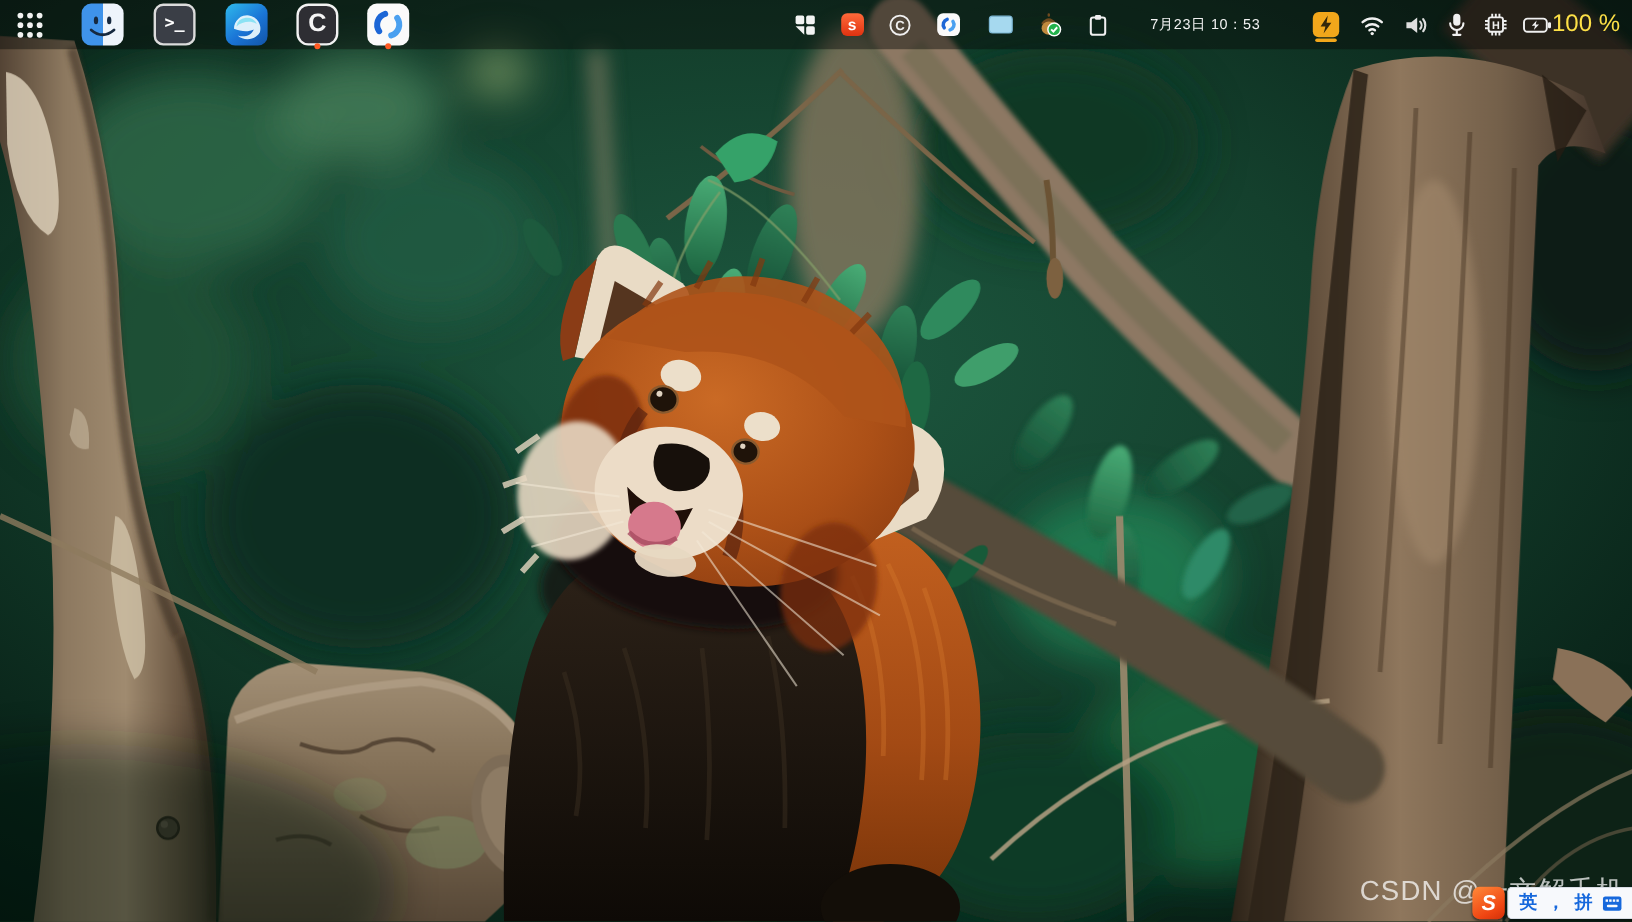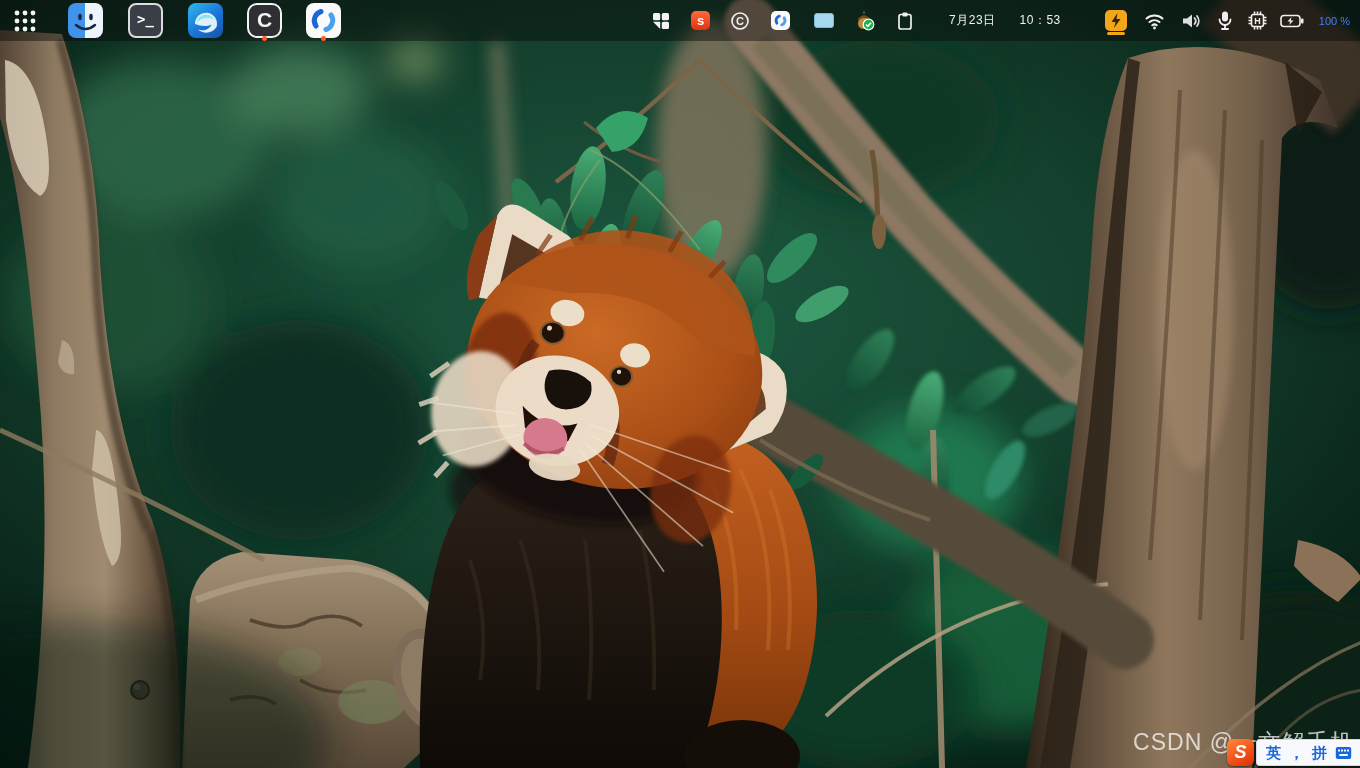--- a/index.html
+++ b/index.html
@@ -14,21 +14,21 @@
   .icon-fm{left:68px;background:linear-gradient(90deg,#3f93ea 0 50%,#eef4fb 50% 100%);}
   .icon-term{left:128px;background:#3a3e46;border:2px solid #dcdcdc;color:#fff;
      font-family:"DejaVu Sans Mono",monospace;font-size:14px;font-weight:bold;line-height:29px;text-align:center;}
   .icon-edge{left:188px;background:linear-gradient(140deg,#2fb9ec 0%,#1a74d6 55%,#1254a8 100%);}
   .icon-capp{left:247px;background:#2e2e33;border:2.5px solid #f2f2f2;border-radius:10px;color:#f5f5f5;
      font-size:21px;font-weight:bold;line-height:29px;text-align:center;}
   .icon-sync{left:306px;background:#fafafa;}
   .tray{position:absolute;right:0;top:0;height:41px;display:flex;align-items:center;padding-right:10px;z-index:41;}
   .tray .t{display:flex;align-items:center;cursor:pointer;}
   .clock{color:#f2f2f2;font-size:12px;letter-spacing:.5px;cursor:pointer;white-space:nowrap;}
-  .pct{color:#3b82f6;font-size:11px;margin-left:15px;white-space:nowrap;}
+  .pct{color:#fde047;font-size:20px;margin-left:0;white-space:nowrap;}
   .sogou-tray{width:19px;height:19px;border-radius:5px;background:linear-gradient(180deg,#ff6a3a,#e03210);
      color:#fff;font-weight:bold;font-size:13px;line-height:19px;text-align:center;}
   .boost{width:22px;height:21px;border-radius:5px;background:#f2a71b;position:relative;}
   .boost:after{content:"";position:absolute;left:2px;right:2px;bottom:-4px;height:3px;border-radius:2px;background:#f2a71b;}
   .bluerect{width:18px;height:13px;border-radius:3px;background:#a6d9ef;border:1px solid #7db7d4;}
   
   .watermark{position:absolute;right:6px;bottom:10px;z-index:30;color:rgba(255,255,255,0.72);
      font-size:23px;letter-spacing:1px;white-space:nowrap;}
   .imebar{position:absolute;right:0;bottom:2px;z-index:35;display:flex;align-items:center;height:27px;}
   .ime-logo{width:27px;height:27px;border-radius:6px;background:linear-gradient(150deg,#ff8a3a,#ef4512 70%,#d22f08);
@@ -352,21 +352,21 @@
           <path d="M12,14.5 l1.8,1.8 l3.2,-3.6" stroke="#ffffff" stroke-width="1.6" fill="none"></path>
         </svg>
       </div>
       <div class="t" style="margin-left:20px">
         <svg width="20" height="20" viewBox="0 0 20 20">
           <rect x="4" y="3.5" width="12" height="14.5" rx="2" stroke="#f0f0f0" stroke-width="1.7" fill="none"></rect>
           <rect x="7.5" y="1.5" width="5" height="4" rx="1" fill="#f0f0f0"></rect>
         </svg>
       </div>
       <span class="clock" style="margin-left:34px">7月23日</span>
-      <span class="clock" style="margin-left:24px">10：53</span>
+      <span class="clock" style="margin-left:4px">10：53</span>
       <div class="t boost" style="margin-left:44px">
         <svg width="22" height="21" viewBox="0 0 22 21">
           <path d="M12.5,3 L6.5,12 L10.5,12 L9,18 L15.5,9 L11.5,9 Z" fill="#34270a"></path>
         </svg>
       </div>
       <div class="t" style="margin-left:17px">
         <svg width="21" height="20" viewBox="0 0 21 20" fill="none" stroke="#f0f0f0" stroke-width="2" stroke-linecap="round">
           <path d="M2.5,7.5 a12,12 0 0 1 16,0"></path>
           <path d="M5.5,11 a8,8 0 0 1 10,0"></path>
           <path d="M8.2,14.2 a4,4 0 0 1 4.6,0"></path>

